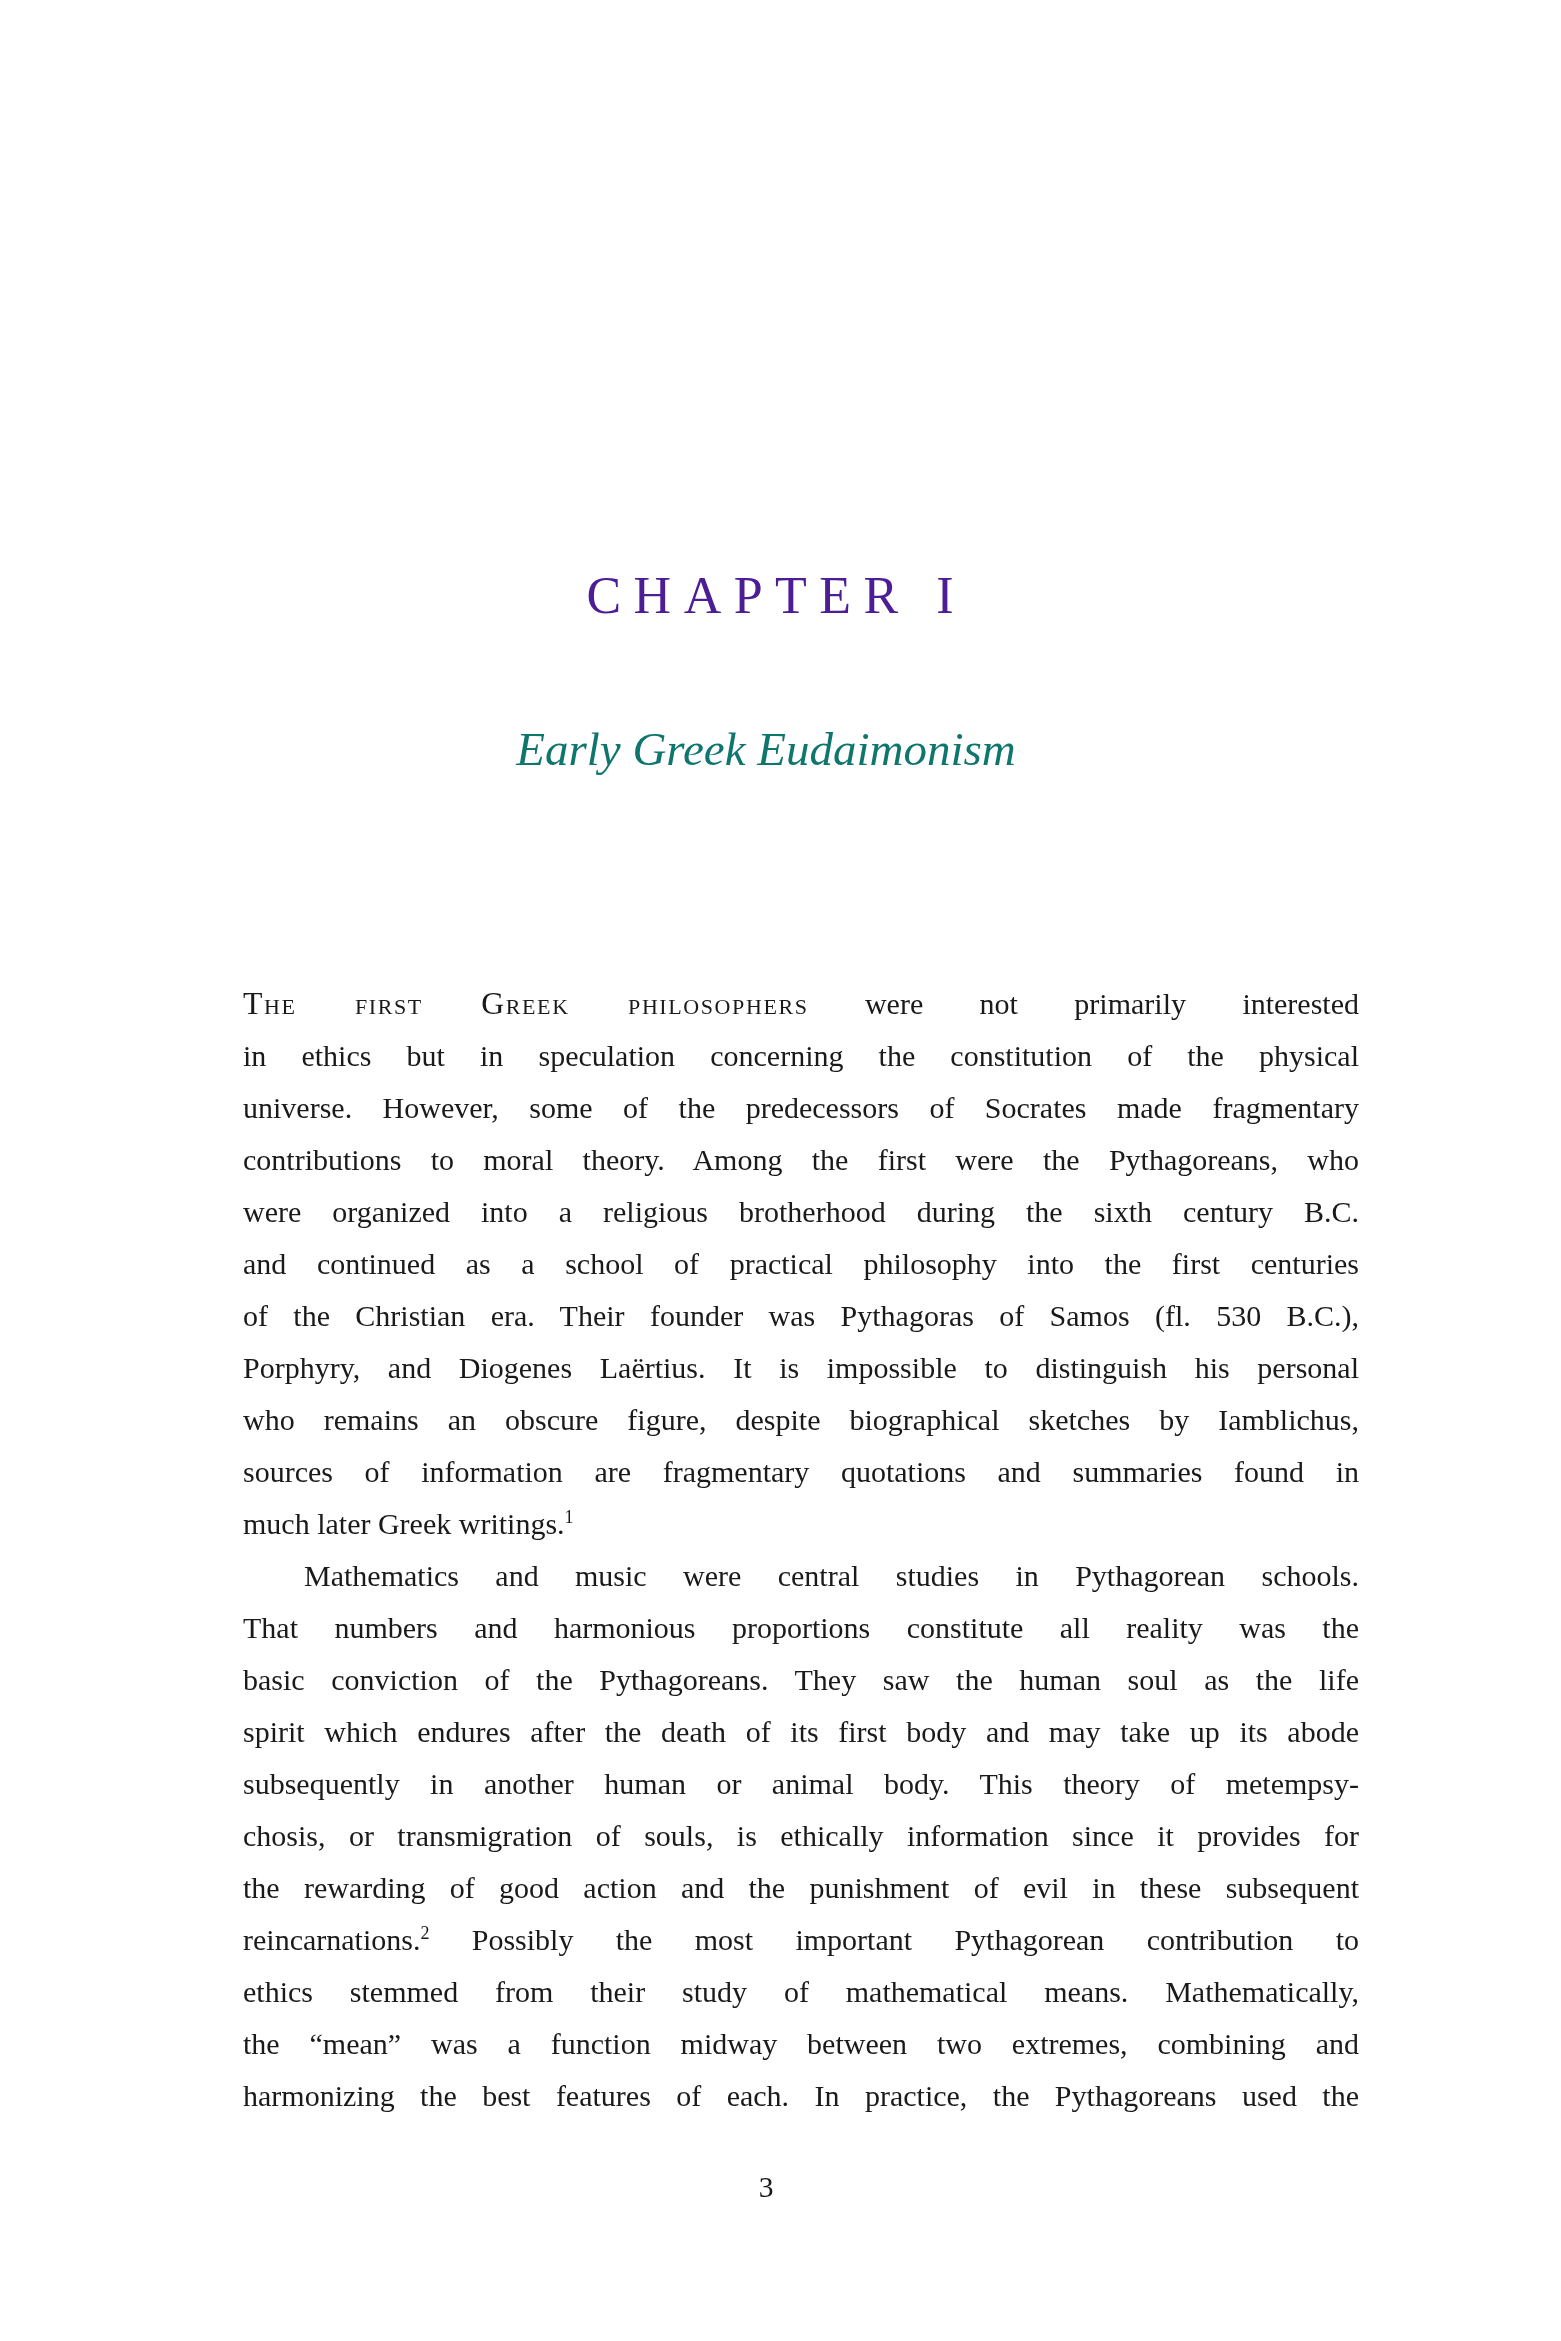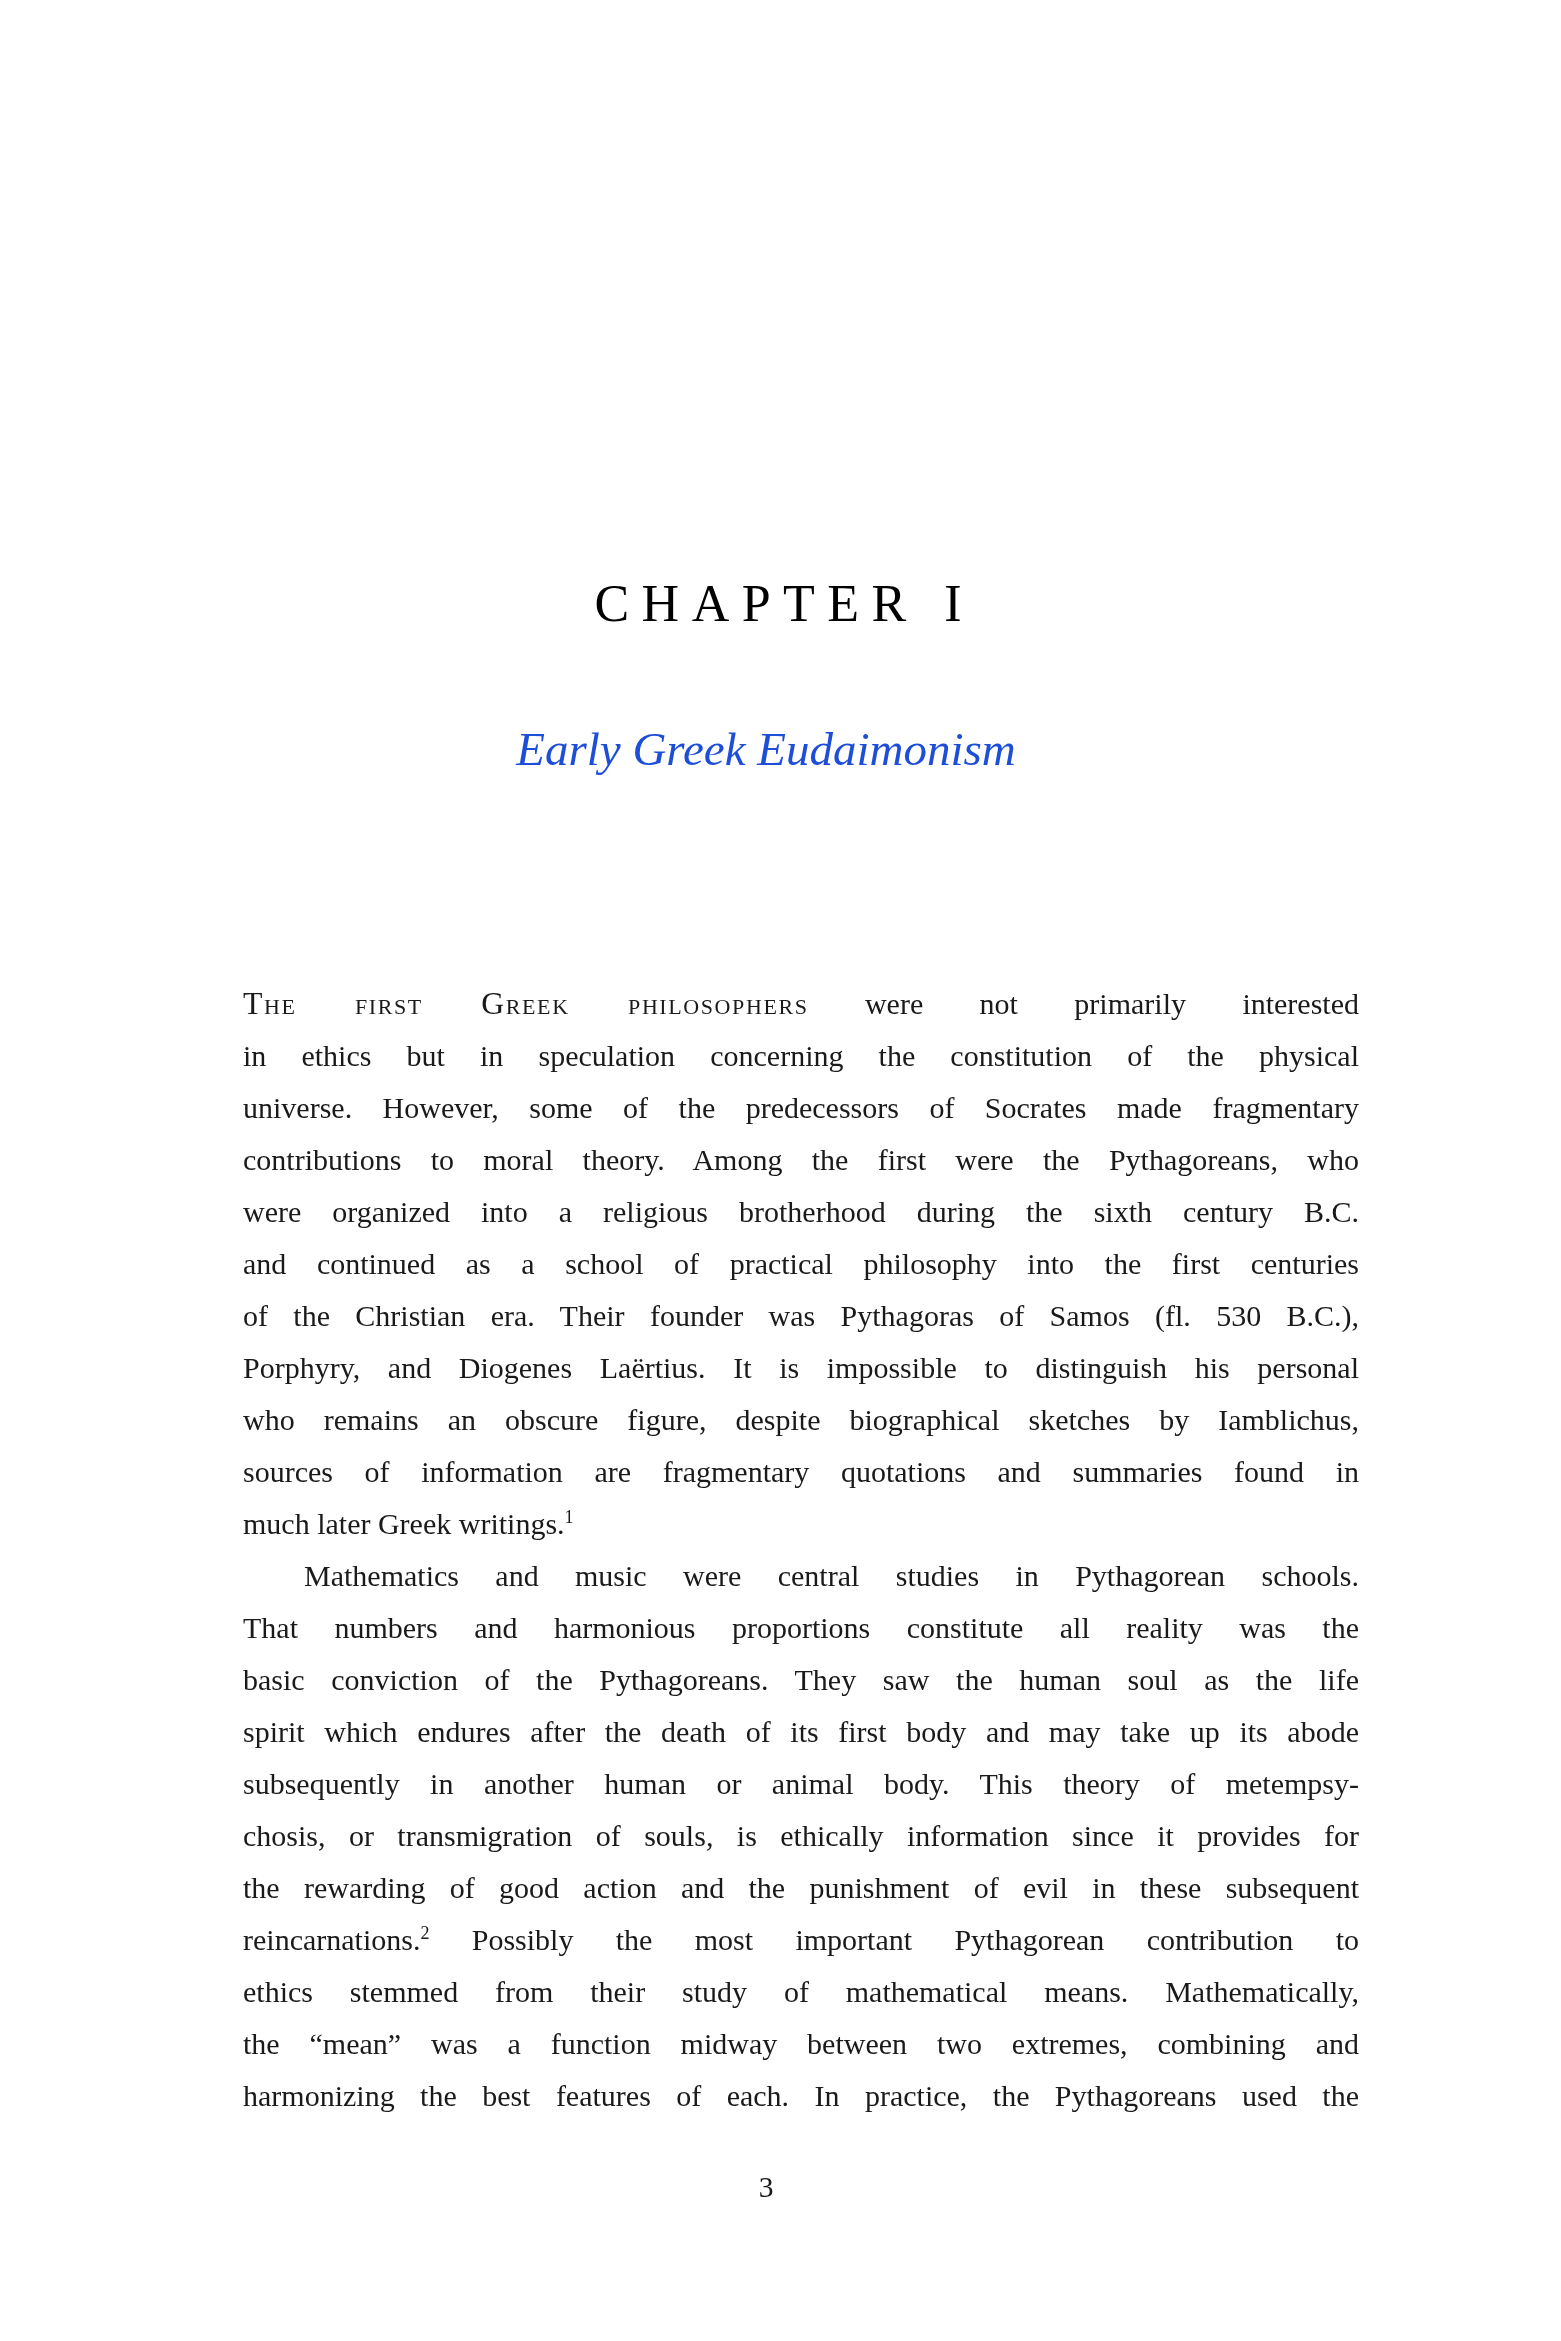--- a/index.html
+++ b/index.html
@@ -14,41 +14,41 @@
     background: #ffffff;
     font-family: "Liberation Serif", "DejaVu Serif", serif;
     color: #1a1a1a;
     overflow: hidden;
   }
   .chapter-heading {
     position: absolute;
     top: 566px;
     left: 208px;
     width: 1116px;
-    margin: 12px;
+    margin: 4px;
     font-size: 52px;
     font-weight: 400;
     letter-spacing: 0.24em;
     text-indent: 0.24em; 
     text-align: center;
     line-height: 1;
-    color: #000000;
+    color: #4c1d95;
   }
   .chapter-subtitle {
     position: absolute;
     top: 722px;
     left: 208px;
     width: 1116px;
     margin: 0;
     font-size: 47px;
     font-weight: 400;
     font-style: italic;
     text-align: center;
     line-height: 1.15;
-    color: #1d4ed8;
+    color: #0f766e;
   }
   .body-text {
     position: absolute;
     top: 978px;
     left: 220px;
     width: 1116px;
     font-size: 30px;
     line-height: 52px;
     margin-left: 23px;
   }

